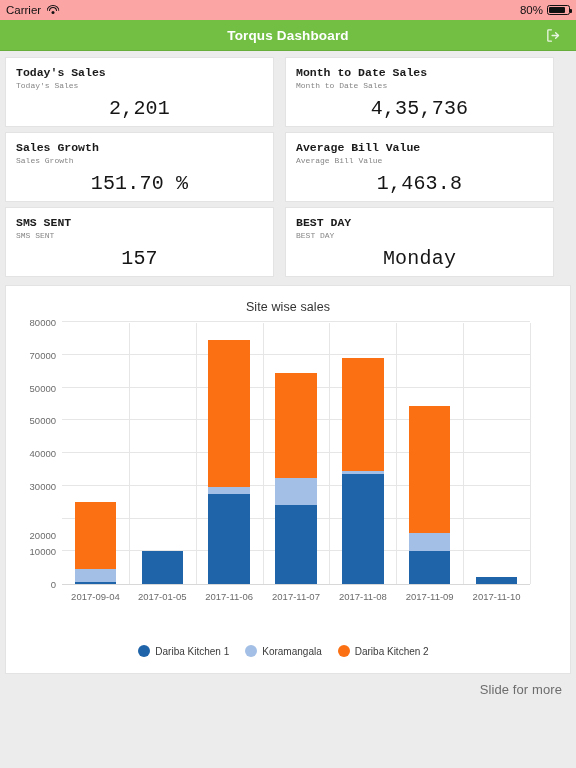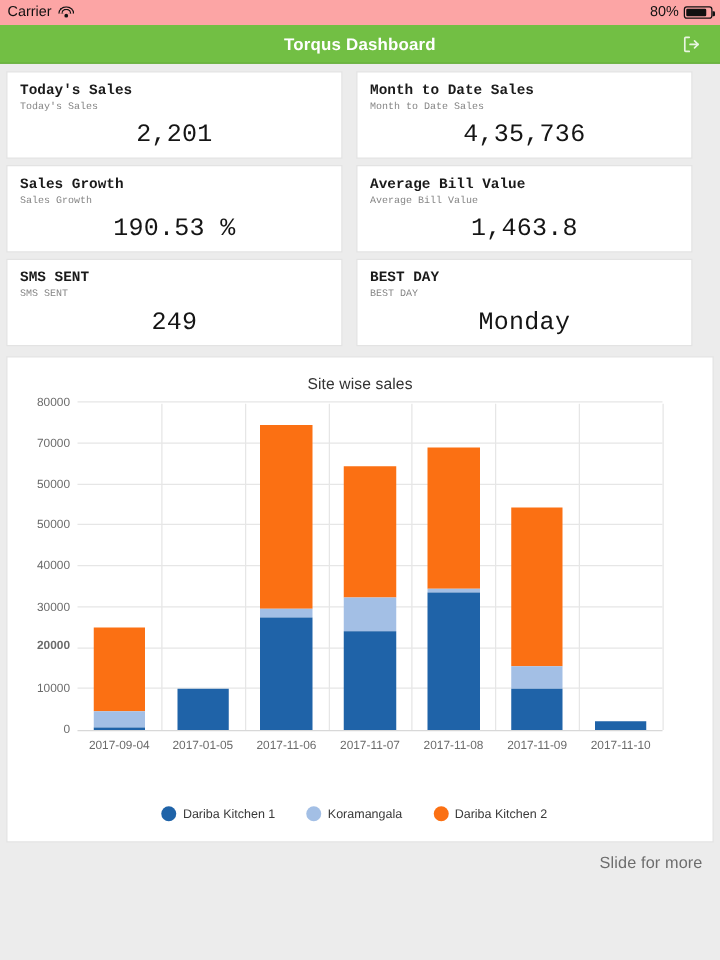--- a/index.html
+++ b/index.html
@@ -108,21 +108,21 @@
     display:flex; flex-direction:column; justify-content:flex-end;
   }
   .seg { width:100%; }
   .xtick {
     position:absolute; top:100%; margin-top:7px; width:90px;
     text-align:center; font-size:9.5px; color:#6b6b6b;
     transform:translateX(-50%);
   }
   #legend {
     position:absolute; left:0; right:0; bottom:16px;
-    display:flex; align-items:center; justify-content:center; gap:16px;
+    display:flex; align-items:center; justify-content:center; gap:7px;
   }
   .legend-item { display:flex; align-items:center; gap:5px; margin-right:9px; }
   .legend-dot { width:12px; height:12px; border-radius:50%; }
   .legend-label { font-size:10px; color:#3a3a3a; }
 
   #slide-hint {
     text-align:right; font-size:13px; color:#6d6d6d;
     padding:9px 14px 0 0; letter-spacing:.1px;
   }
 </style>
@@ -164,49 +164,49 @@
       <div class="card-value">2,201</div>
     </div>
     <div class="card">
       <div class="card-title">Month to Date Sales</div>
       <div class="card-sub">Month to Date Sales</div>
       <div class="card-value">4,35,736</div>
     </div>
     <div class="card">
       <div class="card-title">Sales Growth</div>
       <div class="card-sub">Sales Growth</div>
-      <div class="card-value">190.53 %</div>
+      <div class="card-value">151.70 %</div>
     </div>
     <div class="card">
       <div class="card-title">Average Bill Value</div>
       <div class="card-sub">Average Bill Value</div>
       <div class="card-value">1,463.8</div>
     </div>
     <div class="card">
       <div class="card-title">SMS SENT</div>
       <div class="card-sub">SMS SENT</div>
-      <div class="card-value">249</div>
+      <div class="card-value">157</div>
     </div>
     <div class="card">
       <div class="card-title">BEST DAY</div>
       <div class="card-sub">BEST DAY</div>
       <div class="card-value">Monday</div>
     </div>
   </div>
 
 <div id="chart-panel">
   <div id="chart-title">Site wise sales</div>
   <div id="plot-wrap">
     <div id="plot">
         <div class="gridline" style="bottom: 0px; background: transparent;"></div>
         <div class="ytick" style="bottom: 0px; transform: translateY(50%);">0</div>
         <div class="gridline" style="bottom: 32.75px;"></div>
         <div class="ytick" style="bottom: 32.75px; transform: translateY(50%);">10000</div>
         <div class="gridline" style="bottom: 65.5px;"></div>
-        <div class="ytick" style="bottom: 67px; transform: translateY(50%); font-weight: bold;">20000</div>
+        <div class="ytick" style="bottom: 49px; transform: translateY(50%);">20000</div>
         <div class="gridline" style="bottom: 98.25px;"></div>
         <div class="ytick" style="bottom: 98.25px; transform: translateY(50%);">30000</div>
         <div class="gridline" style="bottom: 131px;"></div>
         <div class="ytick" style="bottom: 131px; transform: translateY(50%);">40000</div>
         <div class="gridline" style="bottom: 163.75px;"></div>
         <div class="ytick" style="bottom: 163.75px; transform: translateY(50%);">50000</div>
         <div class="gridline" style="bottom: 196.5px;"></div>
         <div class="ytick" style="bottom: 196.5px; transform: translateY(50%);">50000</div>
         <div class="gridline" style="bottom: 229.25px;"></div>
         <div class="ytick" style="bottom: 229.25px; transform: translateY(50%);">70000</div>

